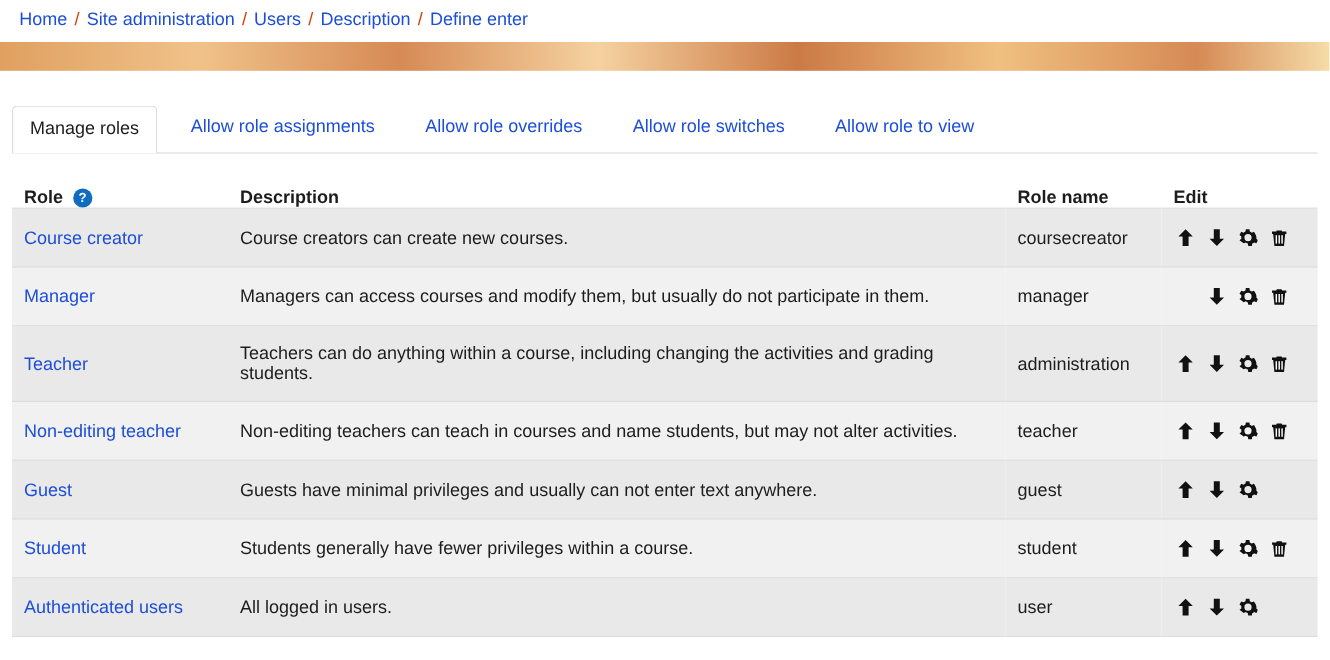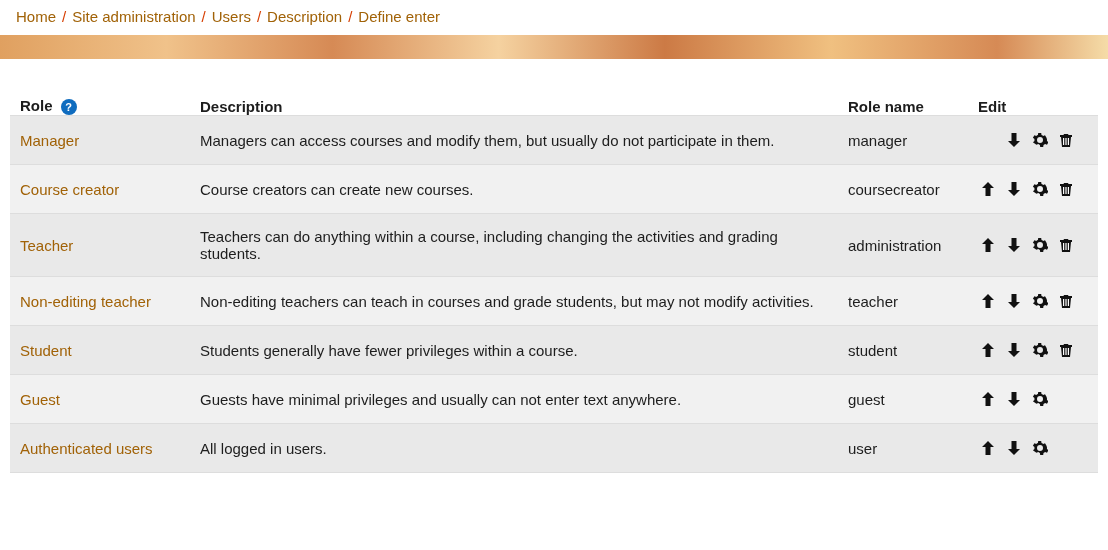--- a/index.html
+++ b/index.html
@@ -4,21 +4,21 @@
 <style>
   * { box-sizing: border-box; }
   body {
     margin: 0;
     font-family: "Segoe UI", Arial, sans-serif;
     font-size: 15px;
     color: #1d1d1d;
     background: #fff;
     width: 1108px;
   }
-  a { color: #a16207; text-decoration: none; cursor: pointer; }
+  a { color: #1d4ed8; text-decoration: none; cursor: pointer; }
 
   .breadcrumb {
     padding: 8px 16px 10px 16px;
     font-size: 15px;
   }
   .breadcrumb .sep { color: #d63d00; margin: 0 6px; }
 
   .banner {
     height: 24px;
     background: linear-gradient(90deg,#e0a060 0%,#f0c28a 15%,#d68a55 30%,#f5d2a0 45%,#cc7a45 60%,#f0c080 75%,#d68a55 90%,#f5dca8 100%);
@@ -98,35 +98,76 @@
   }
 </style>
 </head>
 <body>
 
 <div class="breadcrumb" id="breadcrumb"><a>Home</a><span class="sep">/</span><a>Site administration</a><span class="sep">/</span><a>Users</a><span class="sep">/</span><a>Description</a><span class="sep">/</span><a>Define enter</a></div>
 
 <div class="banner"></div>
 
 <div class="content">
+  <div class="tabs">
+    <ul id="tab-list">
+        <li class="active"><a>Manage roles</a></li>
+        <li><a>Allow role assignments</a></li>
+        <li><a>Allow role overrides</a></li>
+        <li><a>Allow role switches</a></li>
+        <li><a>Allow role to view</a></li>
+      </ul>
+  </div>
 
   <table class="roles">
     <thead>
       <tr>
         <th class="col-role">
           <span>Role</span>
           <span class="help-icon">?</span>
         </th>
         <th>Description</th>
         <th class="col-short">Role name</th>
         <th class="col-edit">Edit</th>
       </tr>
     </thead>
     <tbody id="roles-body">
         <tr>
+          <td><a>Course creator</a></td>
+          <td>Course creators can create new courses.</td>
+          <td>coursecreator</td>
+          <td>
+            <div class="edit-icons">
+              <span class="icon-btn">
+                <svg viewBox="0 0 16 16">
+                  <polygon points="8,1 14,7 10.5,7 10.5,15 5.5,15 5.5,7 2,7" fill="#111"></polygon>
+                </svg>
+              </span>
+              <span class="icon-btn">
+                <svg viewBox="0 0 16 16">
+                  <polygon points="8,15 14,9 10.5,9 10.5,1 5.5,1 5.5,9 2,9" fill="#111"></polygon>
+                </svg>
+              </span>
+              <span class="icon-btn">
+                <svg viewBox="0 0 16 16">
+                  <path fill="#111" d="M8 5a3 3 0 1 0 0 6 3 3 0 0 0 0-6zm7 3c0 .4 0 .7-.1 1l1.6 1.2-1.5 2.6-1.9-.7c-.5.4-1 .7-1.6.9l-.3 2h-3l-.3-2c-.6-.2-1.1-.5-1.6-.9l-1.9.7L.9 10.2 2.5 9C2.5 8.7 2.4 8.4 2.4 8s0-.7.1-1L.9 5.8l1.5-2.6 1.9.7c.5-.4 1-.7 1.6-.9l.3-2h3l.3 2c.6.2 1.1.5 1.6.9l1.9-.7 1.5 2.6L14.9 7c.1.3.1.6.1 1z"></path>
+                </svg>
+              </span>
+              <span class="icon-btn">
+                <svg viewBox="0 0 16 16">
+                  <path fill="#111" d="M3 5h10l-1 10H4L3 5zm3-3h4l.5 1H14v2H2V3h3.5L6 2z"></path>
+                  <rect x="5" y="6" width="1.2" height="7" fill="#fff"></rect>
+                  <rect x="7.4" y="6" width="1.2" height="7" fill="#fff"></rect>
+                  <rect x="9.8" y="6" width="1.2" height="7" fill="#fff"></rect>
+                </svg>
+              </span>
+            </div>
+          </td>
+        </tr>
+        <tr>
           <td><a>Manager</a></td>
           <td>Managers can access courses and modify them, but usually do not participate in them.</td>
           <td>manager</td>
           <td>
             <div class="edit-icons">
               <span class="icon-placeholder"></span>
               <span class="icon-btn">
                 <svg viewBox="0 0 16 16">
                   <polygon points="8,15 14,9 10.5,9 10.5,1 5.5,1 5.5,9 2,9" fill="#111"></polygon>
                 </svg>
@@ -141,52 +182,20 @@
                   <path fill="#111" d="M3 5h10l-1 10H4L3 5zm3-3h4l.5 1H14v2H2V3h3.5L6 2z"></path>
                   <rect x="5" y="6" width="1.2" height="7" fill="#fff"></rect>
                   <rect x="7.4" y="6" width="1.2" height="7" fill="#fff"></rect>
                   <rect x="9.8" y="6" width="1.2" height="7" fill="#fff"></rect>
                 </svg>
               </span>
             </div>
           </td>
         </tr>
         <tr>
-          <td><a>Course creator</a></td>
-          <td>Course creators can create new courses.</td>
-          <td>coursecreator</td>
-          <td>
-            <div class="edit-icons">
-              <span class="icon-btn">
-                <svg viewBox="0 0 16 16">
-                  <polygon points="8,1 14,7 10.5,7 10.5,15 5.5,15 5.5,7 2,7" fill="#111"></polygon>
-                </svg>
-              </span>
-              <span class="icon-btn">
-                <svg viewBox="0 0 16 16">
-                  <polygon points="8,15 14,9 10.5,9 10.5,1 5.5,1 5.5,9 2,9" fill="#111"></polygon>
-                </svg>
-              </span>
-              <span class="icon-btn">
-                <svg viewBox="0 0 16 16">
-                  <path fill="#111" d="M8 5a3 3 0 1 0 0 6 3 3 0 0 0 0-6zm7 3c0 .4 0 .7-.1 1l1.6 1.2-1.5 2.6-1.9-.7c-.5.4-1 .7-1.6.9l-.3 2h-3l-.3-2c-.6-.2-1.1-.5-1.6-.9l-1.9.7L.9 10.2 2.5 9C2.5 8.7 2.4 8.4 2.4 8s0-.7.1-1L.9 5.8l1.5-2.6 1.9.7c.5-.4 1-.7 1.6-.9l.3-2h3l.3 2c.6.2 1.1.5 1.6.9l1.9-.7 1.5 2.6L14.9 7c.1.3.1.6.1 1z"></path>
-                </svg>
-              </span>
-              <span class="icon-btn">
-                <svg viewBox="0 0 16 16">
-                  <path fill="#111" d="M3 5h10l-1 10H4L3 5zm3-3h4l.5 1H14v2H2V3h3.5L6 2z"></path>
-                  <rect x="5" y="6" width="1.2" height="7" fill="#fff"></rect>
-                  <rect x="7.4" y="6" width="1.2" height="7" fill="#fff"></rect>
-                  <rect x="9.8" y="6" width="1.2" height="7" fill="#fff"></rect>
-                </svg>
-              </span>
-            </div>
-          </td>
-        </tr>
-        <tr>
           <td><a>Teacher</a></td>
           <td>Teachers can do anything within a course, including changing the activities and grading students.</td>
           <td>administration</td>
           <td>
             <div class="edit-icons">
               <span class="icon-btn">
                 <svg viewBox="0 0 16 16">
                   <polygon points="8,1 14,7 10.5,7 10.5,15 5.5,15 5.5,7 2,7" fill="#111"></polygon>
                 </svg>
               </span>
@@ -206,21 +215,21 @@
                   <rect x="5" y="6" width="1.2" height="7" fill="#fff"></rect>
                   <rect x="7.4" y="6" width="1.2" height="7" fill="#fff"></rect>
                   <rect x="9.8" y="6" width="1.2" height="7" fill="#fff"></rect>
                 </svg>
               </span>
             </div>
           </td>
         </tr>
         <tr>
           <td><a>Non-editing teacher</a></td>
-          <td>Non-editing teachers can teach in courses and grade students, but may not modify activities.</td>
+          <td>Non-editing teachers can teach in courses and name students, but may not alter activities.</td>
           <td>teacher</td>
           <td>
             <div class="edit-icons">
               <span class="icon-btn">
                 <svg viewBox="0 0 16 16">
                   <polygon points="8,1 14,7 10.5,7 10.5,15 5.5,15 5.5,7 2,7" fill="#111"></polygon>
                 </svg>
               </span>
               <span class="icon-btn">
                 <svg viewBox="0 0 16 16">
@@ -231,20 +240,44 @@
                 <svg viewBox="0 0 16 16">
                   <path fill="#111" d="M8 5a3 3 0 1 0 0 6 3 3 0 0 0 0-6zm7 3c0 .4 0 .7-.1 1l1.6 1.2-1.5 2.6-1.9-.7c-.5.4-1 .7-1.6.9l-.3 2h-3l-.3-2c-.6-.2-1.1-.5-1.6-.9l-1.9.7L.9 10.2 2.5 9C2.5 8.7 2.4 8.4 2.4 8s0-.7.1-1L.9 5.8l1.5-2.6 1.9.7c.5-.4 1-.7 1.6-.9l.3-2h3l.3 2c.6.2 1.1.5 1.6.9l1.9-.7 1.5 2.6L14.9 7c.1.3.1.6.1 1z"></path>
                 </svg>
               </span>
               <span class="icon-btn">
                 <svg viewBox="0 0 16 16">
                   <path fill="#111" d="M3 5h10l-1 10H4L3 5zm3-3h4l.5 1H14v2H2V3h3.5L6 2z"></path>
                   <rect x="5" y="6" width="1.2" height="7" fill="#fff"></rect>
                   <rect x="7.4" y="6" width="1.2" height="7" fill="#fff"></rect>
                   <rect x="9.8" y="6" width="1.2" height="7" fill="#fff"></rect>
+                </svg>
+              </span>
+            </div>
+          </td>
+        </tr>
+        <tr>
+          <td><a>Guest</a></td>
+          <td>Guests have minimal privileges and usually can not enter text anywhere.</td>
+          <td>guest</td>
+          <td>
+            <div class="edit-icons">
+              <span class="icon-btn">
+                <svg viewBox="0 0 16 16">
+                  <polygon points="8,1 14,7 10.5,7 10.5,15 5.5,15 5.5,7 2,7" fill="#111"></polygon>
+                </svg>
+              </span>
+              <span class="icon-btn">
+                <svg viewBox="0 0 16 16">
+                  <polygon points="8,15 14,9 10.5,9 10.5,1 5.5,1 5.5,9 2,9" fill="#111"></polygon>
+                </svg>
+              </span>
+              <span class="icon-btn">
+                <svg viewBox="0 0 16 16">
+                  <path fill="#111" d="M8 5a3 3 0 1 0 0 6 3 3 0 0 0 0-6zm7 3c0 .4 0 .7-.1 1l1.6 1.2-1.5 2.6-1.9-.7c-.5.4-1 .7-1.6.9l-.3 2h-3l-.3-2c-.6-.2-1.1-.5-1.6-.9l-1.9.7L.9 10.2 2.5 9C2.5 8.7 2.4 8.4 2.4 8s0-.7.1-1L.9 5.8l1.5-2.6 1.9.7c.5-.4 1-.7 1.6-.9l.3-2h3l.3 2c.6.2 1.1.5 1.6.9l1.9-.7 1.5 2.6L14.9 7c.1.3.1.6.1 1z"></path>
                 </svg>
               </span>
             </div>
           </td>
         </tr>
         <tr>
           <td><a>Student</a></td>
           <td>Students generally have fewer privileges within a course.</td>
           <td>student</td>
           <td>
@@ -269,44 +302,20 @@
                   <path fill="#111" d="M3 5h10l-1 10H4L3 5zm3-3h4l.5 1H14v2H2V3h3.5L6 2z"></path>
                   <rect x="5" y="6" width="1.2" height="7" fill="#fff"></rect>
                   <rect x="7.4" y="6" width="1.2" height="7" fill="#fff"></rect>
                   <rect x="9.8" y="6" width="1.2" height="7" fill="#fff"></rect>
                 </svg>
               </span>
             </div>
           </td>
         </tr>
         <tr>
-          <td><a>Guest</a></td>
-          <td>Guests have minimal privileges and usually can not enter text anywhere.</td>
-          <td>guest</td>
-          <td>
-            <div class="edit-icons">
-              <span class="icon-btn">
-                <svg viewBox="0 0 16 16">
-                  <polygon points="8,1 14,7 10.5,7 10.5,15 5.5,15 5.5,7 2,7" fill="#111"></polygon>
-                </svg>
-              </span>
-              <span class="icon-btn">
-                <svg viewBox="0 0 16 16">
-                  <polygon points="8,15 14,9 10.5,9 10.5,1 5.5,1 5.5,9 2,9" fill="#111"></polygon>
-                </svg>
-              </span>
-              <span class="icon-btn">
-                <svg viewBox="0 0 16 16">
-                  <path fill="#111" d="M8 5a3 3 0 1 0 0 6 3 3 0 0 0 0-6zm7 3c0 .4 0 .7-.1 1l1.6 1.2-1.5 2.6-1.9-.7c-.5.4-1 .7-1.6.9l-.3 2h-3l-.3-2c-.6-.2-1.1-.5-1.6-.9l-1.9.7L.9 10.2 2.5 9C2.5 8.7 2.4 8.4 2.4 8s0-.7.1-1L.9 5.8l1.5-2.6 1.9.7c.5-.4 1-.7 1.6-.9l.3-2h3l.3 2c.6.2 1.1.5 1.6.9l1.9-.7 1.5 2.6L14.9 7c.1.3.1.6.1 1z"></path>
-                </svg>
-              </span>
-            </div>
-          </td>
-        </tr>
-        <tr>
           <td><a>Authenticated users</a></td>
           <td>All logged in users.</td>
           <td>user</td>
           <td>
             <div class="edit-icons">
               <span class="icon-btn">
                 <svg viewBox="0 0 16 16">
                   <polygon points="8,1 14,7 10.5,7 10.5,15 5.5,15 5.5,7 2,7" fill="#111"></polygon>
                 </svg>
               </span>

